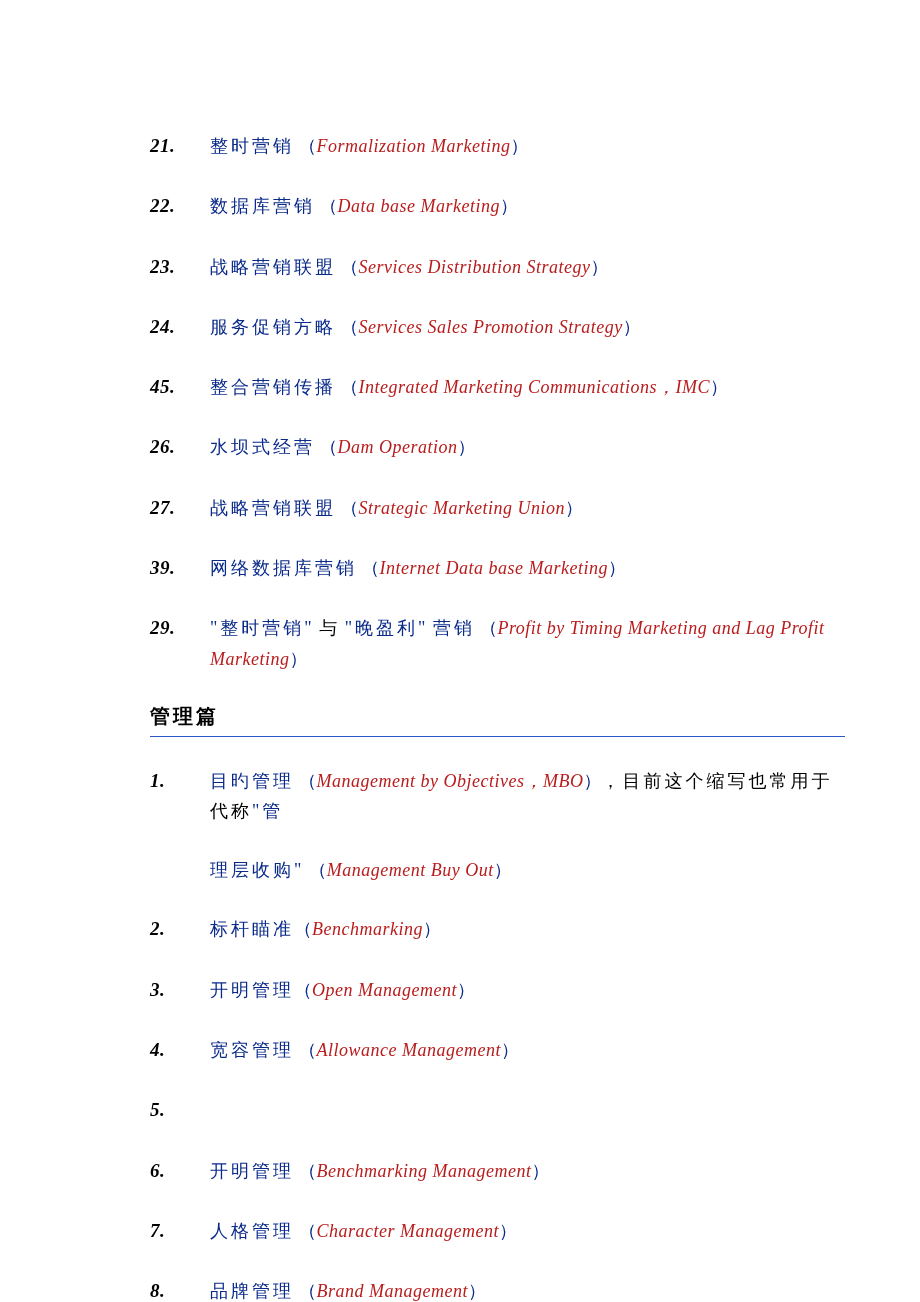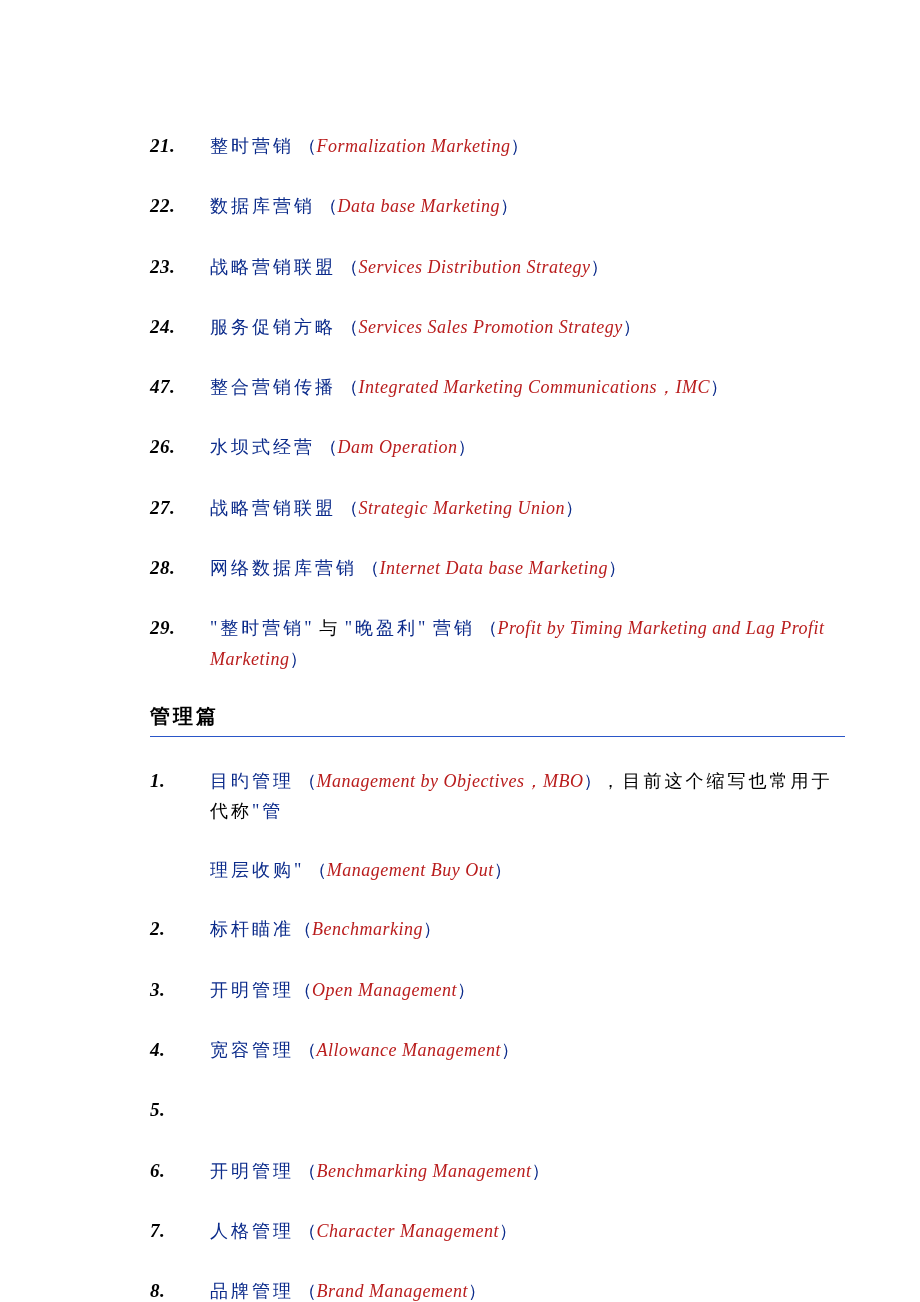--- a/index.html
+++ b/index.html
@@ -112,42 +112,42 @@
       </span>
     </li>
     <li class="list-item">
       <span class="num">24.</span>
       <span class="term-line">
         <span class="cjk">服务促销方略</span>
         <span class="paren"> （</span><span class="latin">Services Sales Promotion Strategy</span><span class="paren">）</span>
       </span>
     </li>
     <li class="list-item">
-      <span class="num">47.</span>
+      <span class="num">45.</span>
       <span class="term-line">
         <span class="cjk">整合营销传播</span>
         <span class="paren"> （</span><span class="latin">Integrated Marketing Communications，IMC</span><span class="paren">）</span>
       </span>
     </li>
     <li class="list-item">
       <span class="num">26.</span>
       <span class="term-line">
         <span class="cjk">水坝式经营</span>
         <span class="paren"> （</span><span class="latin">Dam Operation</span><span class="paren">）</span>
       </span>
     </li>
     <li class="list-item">
       <span class="num">27.</span>
       <span class="term-line">
         <span class="cjk">战略营销联盟</span>
         <span class="paren"> （</span><span class="latin">Strategic Marketing Union</span><span class="paren">）</span>
       </span>
     </li>
     <li class="list-item">
-      <span class="num">28.</span>
+      <span class="num">39.</span>
       <span class="term-line">
         <span class="cjk">网络数据库营销</span>
         <span class="paren"> （</span><span class="latin">Internet Data base Marketing</span><span class="paren">）</span>
       </span>
     </li>
 
     <li class="list-item">
       <span class="num">29.</span>
       <span class="term-line">
         <span class="cjk">"整时营销"</span>

